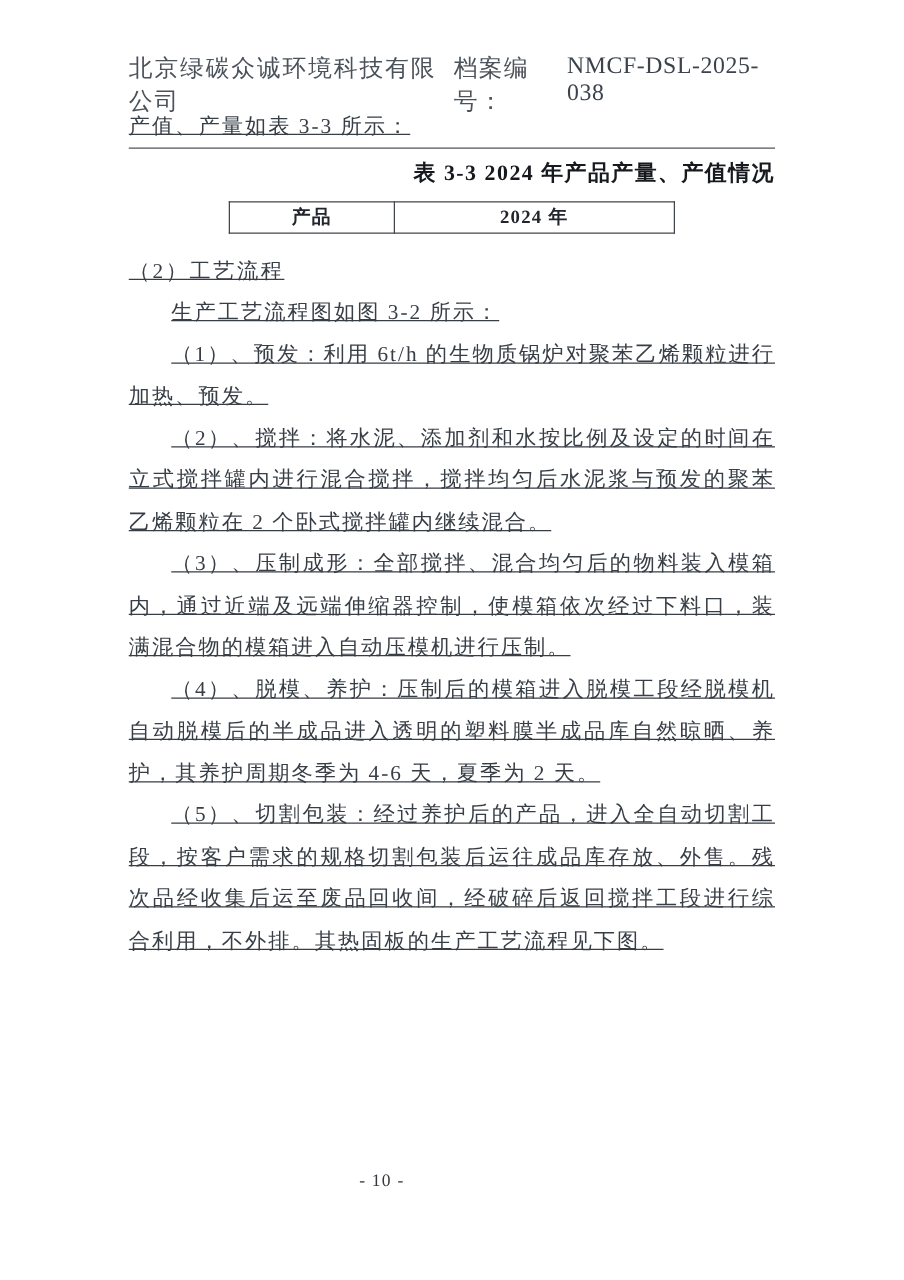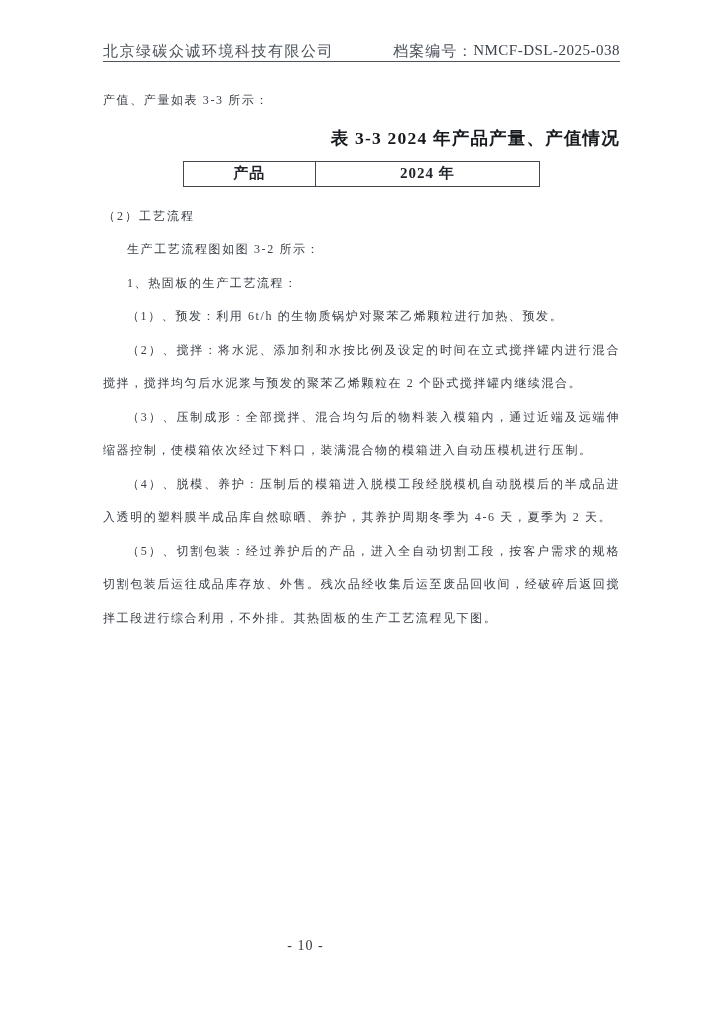--- a/index.html
+++ b/index.html
@@ -17,44 +17,45 @@
   }
   
   .header {
     position: absolute;
     top: 42px;
     left: 103px;
     width: 517px;
     display: flex;
     justify-content: space-between;
     align-items: flex-end;
-    padding-bottom: 0;
+    padding-bottom: 24px;
     border-bottom: 1.5px solid #50555b;
-    font-size: 15px;
+    font-size: 19px;
     color: #4b525a;
     letter-spacing: 1.5px;
   }
   .header .company { font-weight: 400; }
   .header .archive { display: flex; letter-spacing: 1px; }
   .header .archive .num { letter-spacing: 0.5px; color: #3c434c; }
   
   .content {
     position: absolute;
     top: 84px;
     left: 103px;
     width: 517px;
     color: #383e46;
   }
   p.line {
     margin: 0;
-    font-size: 12px;
+    font-size: 17px;
     line-height: 33.5px;
     text-align: justify;
     letter-spacing: 1.6px;
     color: #383e46;
+    text-decoration: underline;
   }
   p.indent { text-indent: 2em; }
   p.section { margin-top: 13px; letter-spacing: 2px; }
   .table-title {
     margin: 5px 0 7px 0;
     font-size: 17.5px;
     font-weight: bold;
     text-align: right;
     letter-spacing: 1.2px;
     line-height: 31px;
@@ -119,21 +120,20 @@
         <tr>
           <th>产品</th>
           <th>2024 年</th>
         </tr>
       </tbody>
     </table>
 
     <p class="line section">（2）工艺流程</p>
 
     <p class="line indent">生产工艺流程图如图 3-2 所示：</p>
-    <p class="line indent">1、热固板的生产工艺流程：</p>
     <p class="line indent">（1）、预发：利用 6t/h 的生物质锅炉对聚苯乙烯颗粒进行加热、预发。</p>
     <p class="line indent">（2）、搅拌：将水泥、添加剂和水按比例及设定的时间在立式搅拌罐内进行混合搅拌，搅拌均匀后水泥浆与预发的聚苯乙烯颗粒在 2 个卧式搅拌罐内继续混合。</p>
     <p class="line indent">（3）、压制成形：全部搅拌、混合均匀后的物料装入模箱内，通过近端及远端伸缩器控制，使模箱依次经过下料口，装满混合物的模箱进入自动压模机进行压制。</p>
     <p class="line indent">（4）、脱模、养护：压制后的模箱进入脱模工段经脱模机自动脱模后的半成品进入透明的塑料膜半成品库自然晾晒、养护，其养护周期冬季为 4-6 天，夏季为 2 天。</p>
     <p class="line indent">（5）、切割包装：经过养护后的产品，进入全自动切割工段，按客户需求的规格切割包装后运往成品库存放、外售。残次品经收集后运至废品回收间，经破碎后返回搅拌工段进行综合利用，不外排。其热固板的生产工艺流程见下图。</p>
 
   </div>
 
   <div class="footer">
     <span>- 10 -</span>

